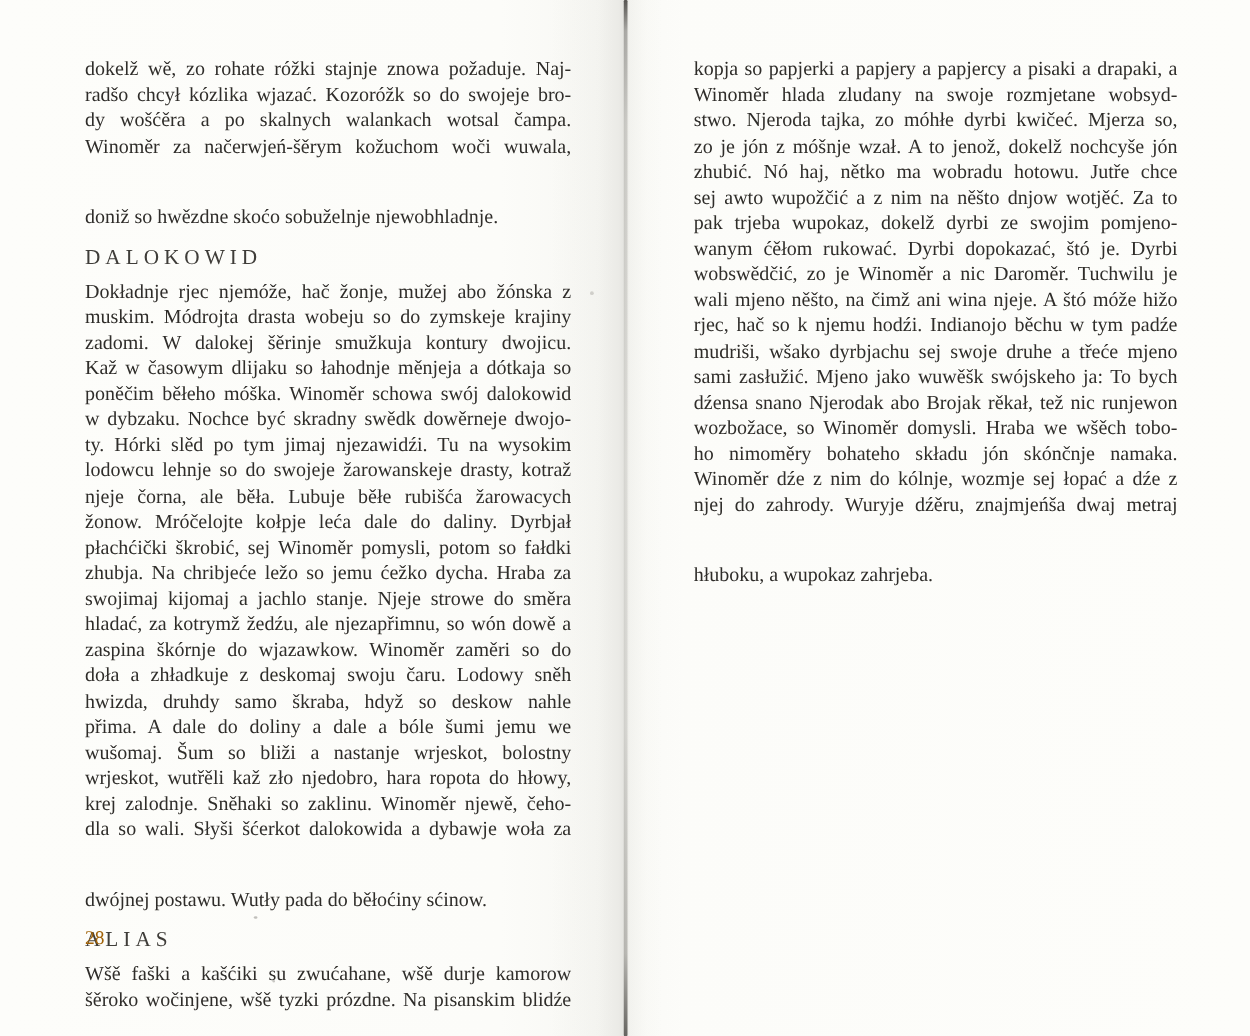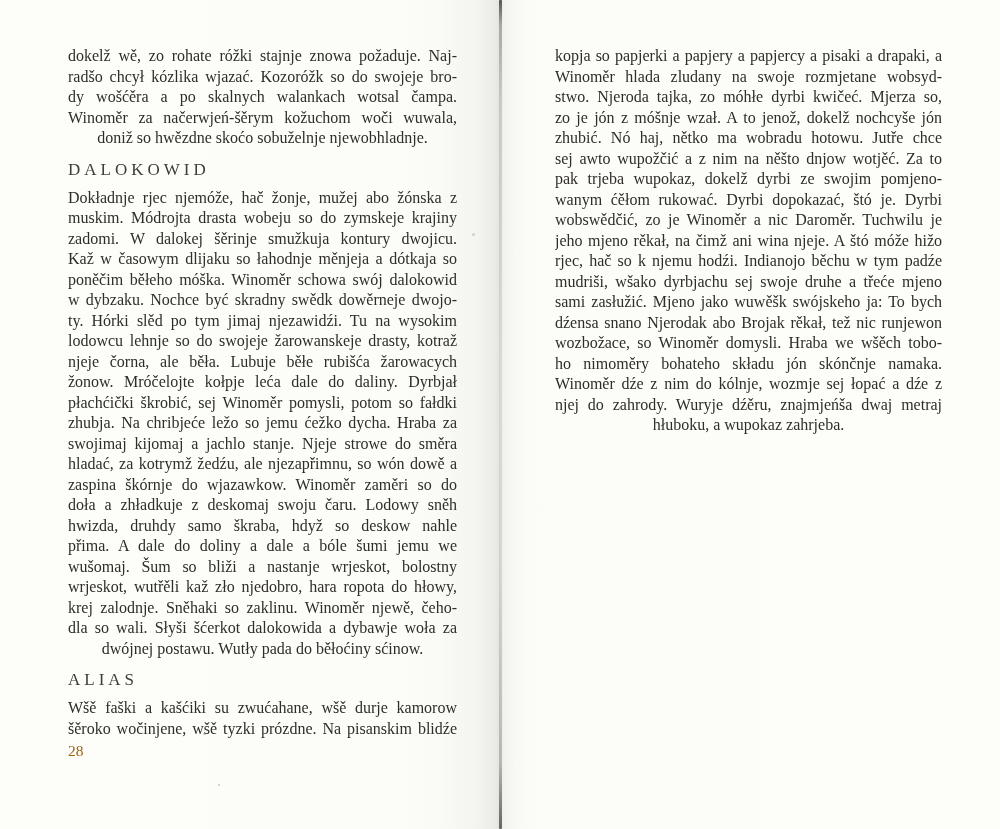--- a/index.html
+++ b/index.html
@@ -37,21 +37,21 @@
     text-align: justify;
     line-height: 20.5px;
     height: 20.5px;
     overflow: hidden;
   }
   .line.j::after {            
     content: "";
     display: inline-block;
     width: 100%;
   }
-  .line.last { text-align: center; }
+  .line.last { text-align: left; margin-top: 36px; }
 
   .heading {
     margin: 12px 0 9px 0;
     font-size: 17px;
     line-height: 18px;
     letter-spacing: 4px;
     color: #3f3d39;
   }
 
   .page-number {
@@ -160,21 +160,21 @@
       <div class="para">
         <div class="line j">kopja so papjerki a papjery a papjercy a pisaki a drapaki, a</div>
         <div class="line j">Winoměr hlada zludany na swoje rozmjetane wobsyd-</div>
         <div class="line j">stwo. Njeroda tajka, zo móhłe dyrbi kwičeć. Mjerza so,</div>
         <div class="line j">zo je jón z móšnje wzał. A to jenož, dokelž nochcyše jón</div>
         <div class="line j">zhubić. Nó haj, nětko ma wobradu hotowu. Jutře chce</div>
         <div class="line j">sej awto wupožčić a z nim na něšto dnjow wotjěć. Za to</div>
         <div class="line j">pak trjeba wupokaz, dokelž dyrbi ze swojim pomjeno-</div>
         <div class="line j">wanym ćěłom rukować. Dyrbi dopokazać, štó je. Dyrbi</div>
         <div class="line j">wobswědčić, zo je Winoměr a nic Daroměr. Tuchwilu je</div>
-        <div class="line j">jeho mjeno rěkał, na čimž ani wina njeje. A štó móže hižo</div>
+        <div class="line j">wali mjeno něšto, na čimž ani wina njeje. A štó móže hižo</div>
         <div class="line j">rjec, hač so k njemu hodźi. Indianojo běchu w tym padźe</div>
         <div class="line j">mudriši, wšako dyrbjachu sej swoje druhe a třeće mjeno</div>
         <div class="line j">sami zasłužić. Mjeno jako wuwěšk swójskeho ja: To bych</div>
         <div class="line j">dźensa snano Njerodak abo Brojak rěkał, tež nic runjewon</div>
         <div class="line j">wozbožace, so Winoměr domysli. Hraba we wšěch tobo-</div>
         <div class="line j">ho nimoměry bohateho składu jón skónčnje namaka.</div>
         <div class="line j">Winoměr dźe z nim do kólnje, wozmje sej łopać a dźe z</div>
         <div class="line j">njej do zahrody. Wuryje dźěru, znajmjeńša dwaj metraj</div>
         <div class="line last">hłuboku, a wupokaz zahrjeba.</div>
       </div>

